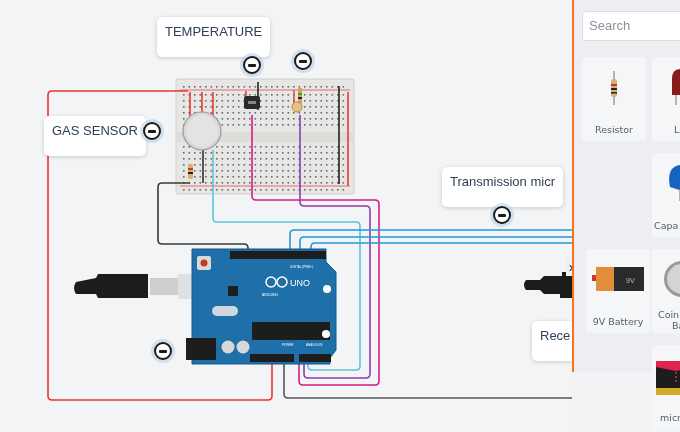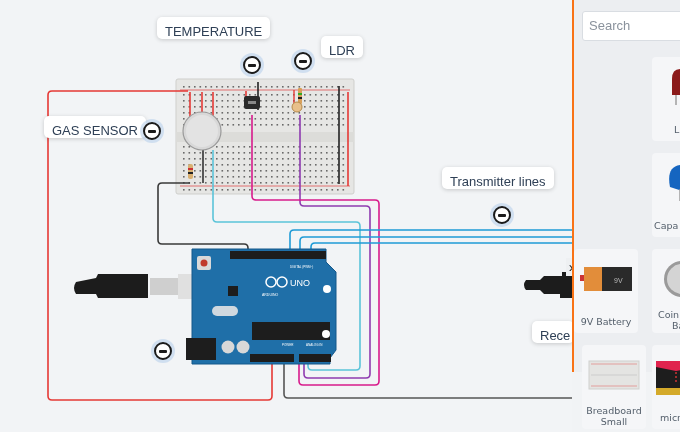--- a/index.html
+++ b/index.html
@@ -1,19 +1,19 @@
 <!DOCTYPE html>
 <html><head>
 <meta charset="utf-8">
 <style>
   html,body{margin:0;padding:0;}
   body{width:680px;height:432px;overflow:hidden;background:#f1f3f5;font-family:"Liberation Sans",sans-serif;position:relative;}
   #canvas{position:absolute;left:0;top:0;width:572px;height:432px;background:#f2f4f6;overflow:hidden;}
   #wires{position:absolute;left:0;top:0;}
-  .callout{position:absolute;background:#fff;border-radius:5px;box-shadow:0 1px 4px rgba(0,0,0,0.18);color:#2f4056;font-size:13px;padding:0 8px;height:22px;line-height:30px;white-space:nowrap;}
+  .callout{position:absolute;background:#fff;border-radius:5px;box-shadow:0 1px 4px rgba(0,0,0,0.18);color:#2f4056;font-size:13px;padding:0 8px;height:40px;line-height:30px;white-space:nowrap;}
   .minus{position:absolute;width:18px;height:18px;border-radius:50%;background:#fff;border:2px solid #1b1b1b;box-shadow:0 0 0 3px rgba(180,205,235,0.55);box-sizing:border-box;}
   .minus::after{content:"";position:absolute;left:3px;top:6px;width:8px;height:3px;background:#1b1b1b;border-radius:1px;}
   #panel{position:absolute;left:572px;top:0;width:108px;height:372px;background:#eceef1;border-left:2px solid #f97316;}
   #search{position:absolute;left:8px;top:11px;width:110px;height:30px;background:#fff;border:1px solid #d9dde2;border-radius:3px;box-sizing:border-box;color:#8a929c;font-size:13px;line-height:28px;padding-left:6px;}
   .card{position:absolute;width:64px;height:84px;background:#f5f6f8;border-radius:4px;}
   .card .lbl{position:absolute;left:0;right:0;bottom:6px;text-align:center;font-size:9.5px;color:#55606c;line-height:11px;font-family:"DejaVu Sans",sans-serif;}
   .card .ico{position:absolute;left:0;right:0;top:10px;height:40px;}
   .scroll-arrow{position:absolute;left:566px;top:258px;width:10px;height:18px;font-size:14px;line-height:18px;color:#222;background:#eef0f2;text-align:center;}
 </style>
 </head>
@@ -561,39 +561,50 @@
     </g>
 
     <g>
       <path d="M 526 280 Q 522 285 526 290 L 540 290 L 544 294 L 560 294 L 560 298 L 572 298 L 572 272 L 562 272 L 562 276 L 544 276 L 540 280 Z" fill="#1c1c1c"></path>
     </g>
   </svg>
 
   <div class="callout" style="left:157px;top:17px;">TEMPERATURE</div>
   <div class="minus" style="left:243px;top:56px;"></div>
 
-  <div class="callout" style="left:321px;top:36px;">LDR</div>
   <div class="minus" style="left:294px;top:52px;"></div>
 
   <div class="callout" style="left:44px;top:116px;">GAS SENSOR</div>
   <div class="minus" style="left:143px;top:122px;"></div>
 
-  <div class="callout" style="left:442px;top:167px;">Transmitter lines</div>
+  <div class="callout" style="left:442px;top:167px;">Transmission micr</div>
   <div class="minus" style="left:493px;top:206px;"></div>
 
   <div class="minus" style="left:154px;top:342px;"></div>
 
   <div class="callout" style="left:532px;top:321px;padding-right:4px;">Rece</div>
 </div>
 
 <div class="scroll-arrow">›</div>
 
 <div id="panel">
   <div id="search">Search</div>
 
+  <div class="card" style="left:8px;top:57px;">
+    <div class="ico">
+      <svg width="64" height="40">
+          <line x1="32" y1="4" x2="32" y2="38" stroke="#999" stroke-width="1.4"></line>
+          <rect x="29" y="12" width="6" height="18" rx="2" fill="#d9b071"></rect>
+          <rect x="29" y="17" width="6" height="2" fill="#c33"></rect>
+          <rect x="29" y="21" width="6" height="2" fill="#222"></rect>
+          <rect x="29" y="25" width="6" height="1.5" fill="#222"></rect>
+        </svg>
+    </div>
+    <div class="lbl">Resistor</div>
+  </div>
   <div class="card" style="left:78px;top:57px;">
     <div class="ico">
       <svg width="64" height="40">
           <path d="M 20 28 L 20 12 Q 20 2 28 2 Q 36 2 36 12 L 36 28 Z" fill="#8b1a1a"></path>
           <line x1="24" y1="28" x2="24" y2="38" stroke="#999" stroke-width="1.4"></line>
           <line x1="32" y1="28" x2="32" y2="38" stroke="#999" stroke-width="1.4"></line>
         </svg>
     </div>
     <div class="lbl" style="text-align:left;padding-left:22px;">LE</div>
   </div>
@@ -601,21 +612,21 @@
   <div class="card" style="left:78px;top:153px;">
     <div class="ico">
       <svg width="64" height="40">
           <path d="M 18 24 Q 14 4 28 2 Q 36 4 36 16 Q 36 24 30 28 Z" fill="#1565c0"></path>
           <line x1="28" y1="26" x2="28" y2="38" stroke="#999" stroke-width="1.4"></line>
         </svg>
     </div>
     <div class="lbl" style="text-align:left;padding-left:2px;">Capa</div>
   </div>
 
-  <div class="card" style="left:0;top:249px;">
+  <div class="card" style="left:12px;top:249px;">
     <div class="ico">
       <svg width="64" height="40">
           <rect x="6" y="16" width="4" height="6" fill="#c33"></rect>
           <rect x="10" y="8" width="20" height="24" fill="#e28d3a"></rect>
           <rect x="28" y="8" width="30" height="24" fill="#2a2a2a"></rect>
           <text x="40" y="24" fill="#bbb" font-size="7" font-family="Liberation Sans, sans-serif">9V</text>
         </svg>
     </div>
     <div class="lbl">9V Battery</div>
   </div>
@@ -625,34 +636,20 @@
           <circle cx="30" cy="20" r="18" fill="#9a9a9a"></circle>
           <circle cx="30" cy="20" r="15" fill="#d4d4d4"></circle>
         </svg>
     </div>
     <div class="lbl" style="text-align:left;padding-left:6px;bottom:2px;">
       <span>Coin C</span><br>
       <span style="padding-left:14px;">Bat</span>
     </div>
   </div>
 
-  <div class="card" style="left:8px;top:345px;">
-    <div class="ico">
-      <svg width="64" height="40">
-          <rect x="7" y="6" width="50" height="28" fill="#e4e4e2" stroke="#d0d0cd"></rect>
-          <line x1="9" y1="9" x2="55" y2="9" stroke="#e07070" stroke-width="0.6"></line>
-          <line x1="9" y1="31" x2="55" y2="31" stroke="#e07070" stroke-width="0.6"></line>
-          <line x1="9" y1="20" x2="55" y2="20" stroke="#ccc"></line>
-        </svg>
-    </div>
-    <div class="lbl" style="bottom:2px;">
-      <span>Breadboard</span><br>
-      <span>Small</span>
-    </div>
-  </div>
   <div class="card" style="left:78px;top:345px;">
     <div class="ico">
       <svg width="64" height="40">
           <rect x="4" y="6" width="40" height="34" fill="#1d1d1d"></rect>
           <path d="M 4 6 L 44 6 L 44 12 L 24 16 L 4 12 Z" fill="#e0234e"></path>
           <rect x="4" y="33" width="40" height="7" fill="#d4aa2a"></rect>
           <g fill="#c33">
             <circle cx="24" cy="18" r="1"></circle>
             <circle cx="24" cy="22" r="1"></circle>
             <circle cx="24" cy="26" r="1"></circle>

